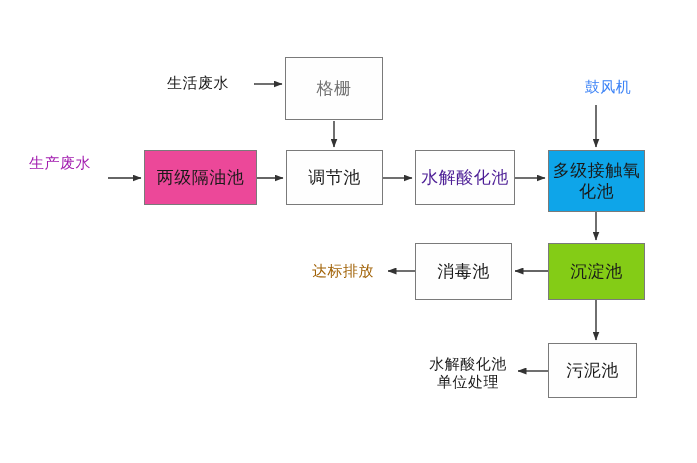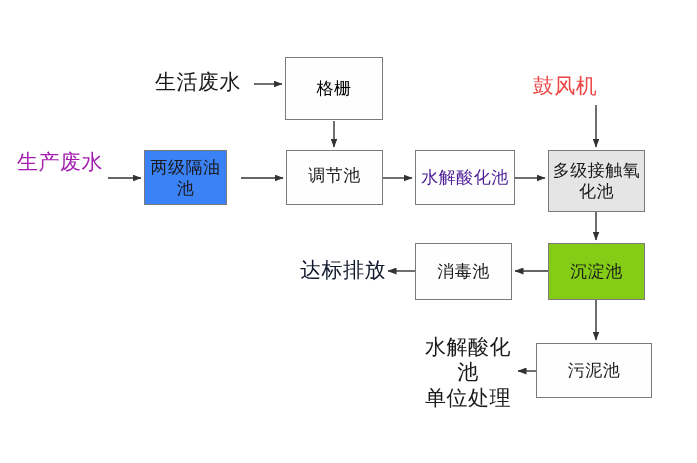--- a/index.html
+++ b/index.html
@@ -40,21 +40,21 @@
     white-space: pre-line;
   }
   .freetext {
     position: absolute;
     box-sizing: border-box;
     display: flex;
     align-items: center;
     justify-content: center;
     text-align: center;
     color: #1a1a1a;
-    font-size: 21px;
+    font-size: 15px;
     line-height: 1.22;
     letter-spacing: 0.5px;
     white-space: pre-line;
   }
 </style>
 </head>
 <body>
 
 <div id="canvas">
   <svg id="edges" viewBox="0 0 697 463" xmlns="http://www.w3.org/2000/svg">
@@ -73,28 +73,28 @@
         <polyline points="596,105 596,147" fill="none" stroke="#333333" stroke-width="1.4" marker-end="url(#arrowhead)"></polyline>
         <polyline points="596,212 596,240" fill="none" stroke="#333333" stroke-width="1.4" marker-end="url(#arrowhead)"></polyline>
         <polyline points="548,271 515,271" fill="none" stroke="#333333" stroke-width="1.4" marker-end="url(#arrowhead)"></polyline>
         <polyline points="415,271 388,271" fill="none" stroke="#333333" stroke-width="1.4" marker-end="url(#arrowhead)"></polyline>
         <polyline points="596,300 596,340" fill="none" stroke="#333333" stroke-width="1.4" marker-end="url(#arrowhead)"></polyline>
         <polyline points="548,371 518,371" fill="none" stroke="#333333" stroke-width="1.4" marker-end="url(#arrowhead)"></polyline>
       </g>
   </svg>
   <div id="node-layer">
       <div class="freetext" style="left: 152px; top: 68px; width: 92px; height: 30px; color: rgb(26, 26, 26);">生活废水</div>
-      <div class="freetext" style="left: 525px; top: 72px; width: 80px; height: 30px; color: #ef4444;">鼓风机</div>
-      <div class="node" style="left: 285px; top: 57px; width: 98px; height: 63px; border-color: rgb(122, 122, 122); background: rgb(254, 254, 254); color: #000000;">格栅</div>
+      <div class="freetext" style="left: 568px; top: 72px; width: 80px; height: 30px; color: #3b82f6;">鼓风机</div>
+      <div class="node" style="left: 285px; top: 57px; width: 98px; height: 63px; border-color: rgb(122, 122, 122); background: rgb(254, 254, 254); color: #737373;">格栅</div>
       <div class="freetext" style="left: 14px; top: 148px; width: 92px; height: 30px; color: #a21caf;">生产废水</div>
-      <div class="node" style="left: 144px; top: 150px; width: 83px; height: 55px; border-color: rgb(122, 122, 122); background: #3b82f6; color: rgb(26, 26, 26);">两级隔油池</div>
-      <div class="node" style="left: 286px; top: 150px; width: 97px; height: 55px; border-color: rgb(122, 122, 122); background: rgb(254, 254, 254); color: rgb(26, 26, 26); font-family: Liberation Mono, monospace;">调节池</div>
+      <div class="node" style="left: 144px; top: 150px; width: 113px; height: 55px; border-color: rgb(122, 122, 122); background: #ec4899; color: rgb(26, 26, 26);">两级隔油池</div>
+      <div class="node" style="left: 286px; top: 150px; width: 97px; height: 55px; border-color: rgb(122, 122, 122); background: rgb(254, 254, 254); color: rgb(26, 26, 26);">调节池</div>
       <div class="node" style="left: 415px; top: 150px; width: 100px; height: 55px; border-color: rgb(122, 122, 122); background: rgb(254, 254, 254); color: #4c1d95;">水解酸化池</div>
-      <div class="node" style="left: 548px; top: 150px; width: 97px; height: 62px; border-color: rgb(122, 122, 122); background: #e5e5e5; color: rgb(26, 26, 26); text-align: center;">多级接触氧
+      <div class="node" style="left: 548px; top: 150px; width: 97px; height: 62px; border-color: rgb(122, 122, 122); background: #0ea5e9; color: rgb(26, 26, 26); text-align: center;">多级接触氧
 化池</div>
-      <div class="freetext" style="left: 297px; top: 256px; width: 92px; height: 30px; color: #0f172a;">达标排放</div>
+      <div class="freetext" style="left: 297px; top: 256px; width: 92px; height: 30px; color: #a16207;">达标排放</div>
       <div class="node" style="left: 415px; top: 243px; width: 97px; height: 57px; border-color: rgb(122, 122, 122); background: rgb(254, 254, 254); color: rgb(26, 26, 26);">消毒池</div>
       <div class="node" style="left: 548px; top: 243px; width: 97px; height: 57px; border-color: rgb(122, 122, 122); background: #84cc16; color: rgb(26, 26, 26);">沉淀池</div>
       <div class="freetext" style="left: 420px; top: 350px; width: 96px; height: 46px; color: rgb(26, 26, 26);">水解酸化池
 单位处理</div>
-      <div class="node" style="left: 536px; top: 343px; width: 116px; height: 55px; border-color: rgb(122, 122, 122); background: rgb(254, 254, 254); color: rgb(26, 26, 26);">污泥池</div>
+      <div class="node" style="left: 548px; top: 343px; width: 89px; height: 55px; border-color: rgb(122, 122, 122); background: rgb(254, 254, 254); color: rgb(26, 26, 26);">污泥池</div>
     </div>
 </div>
 
 </body></html>

